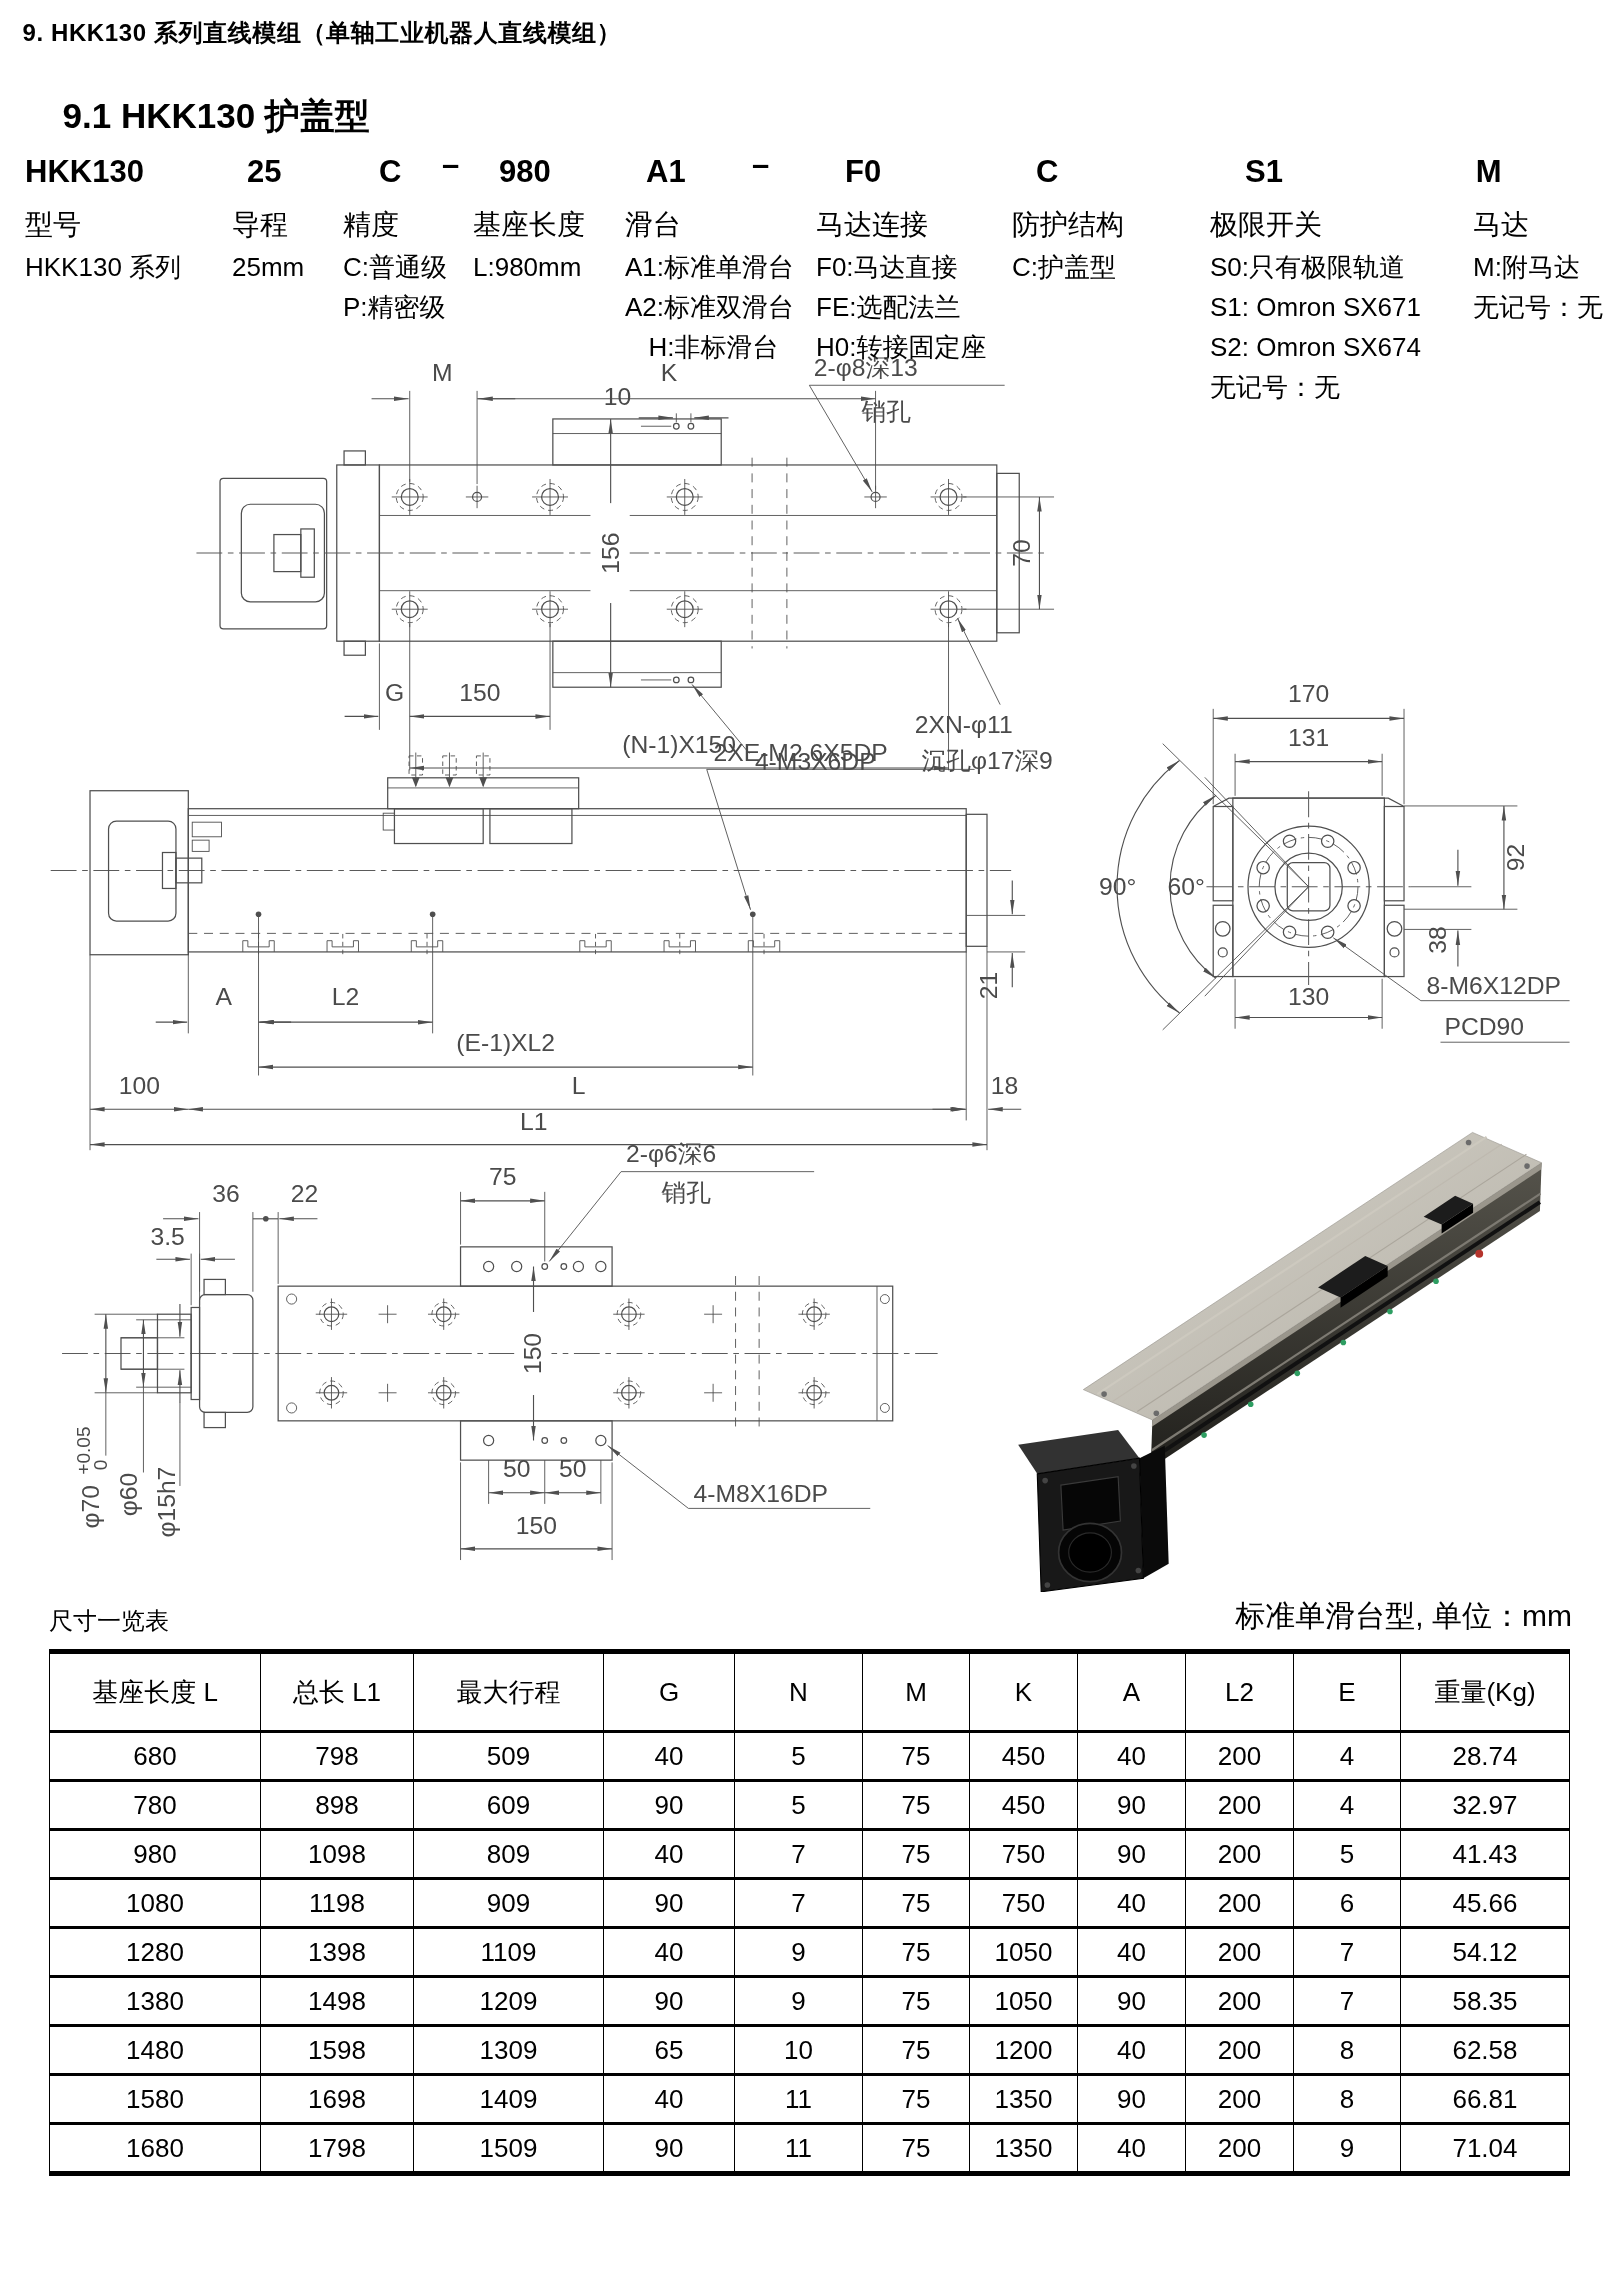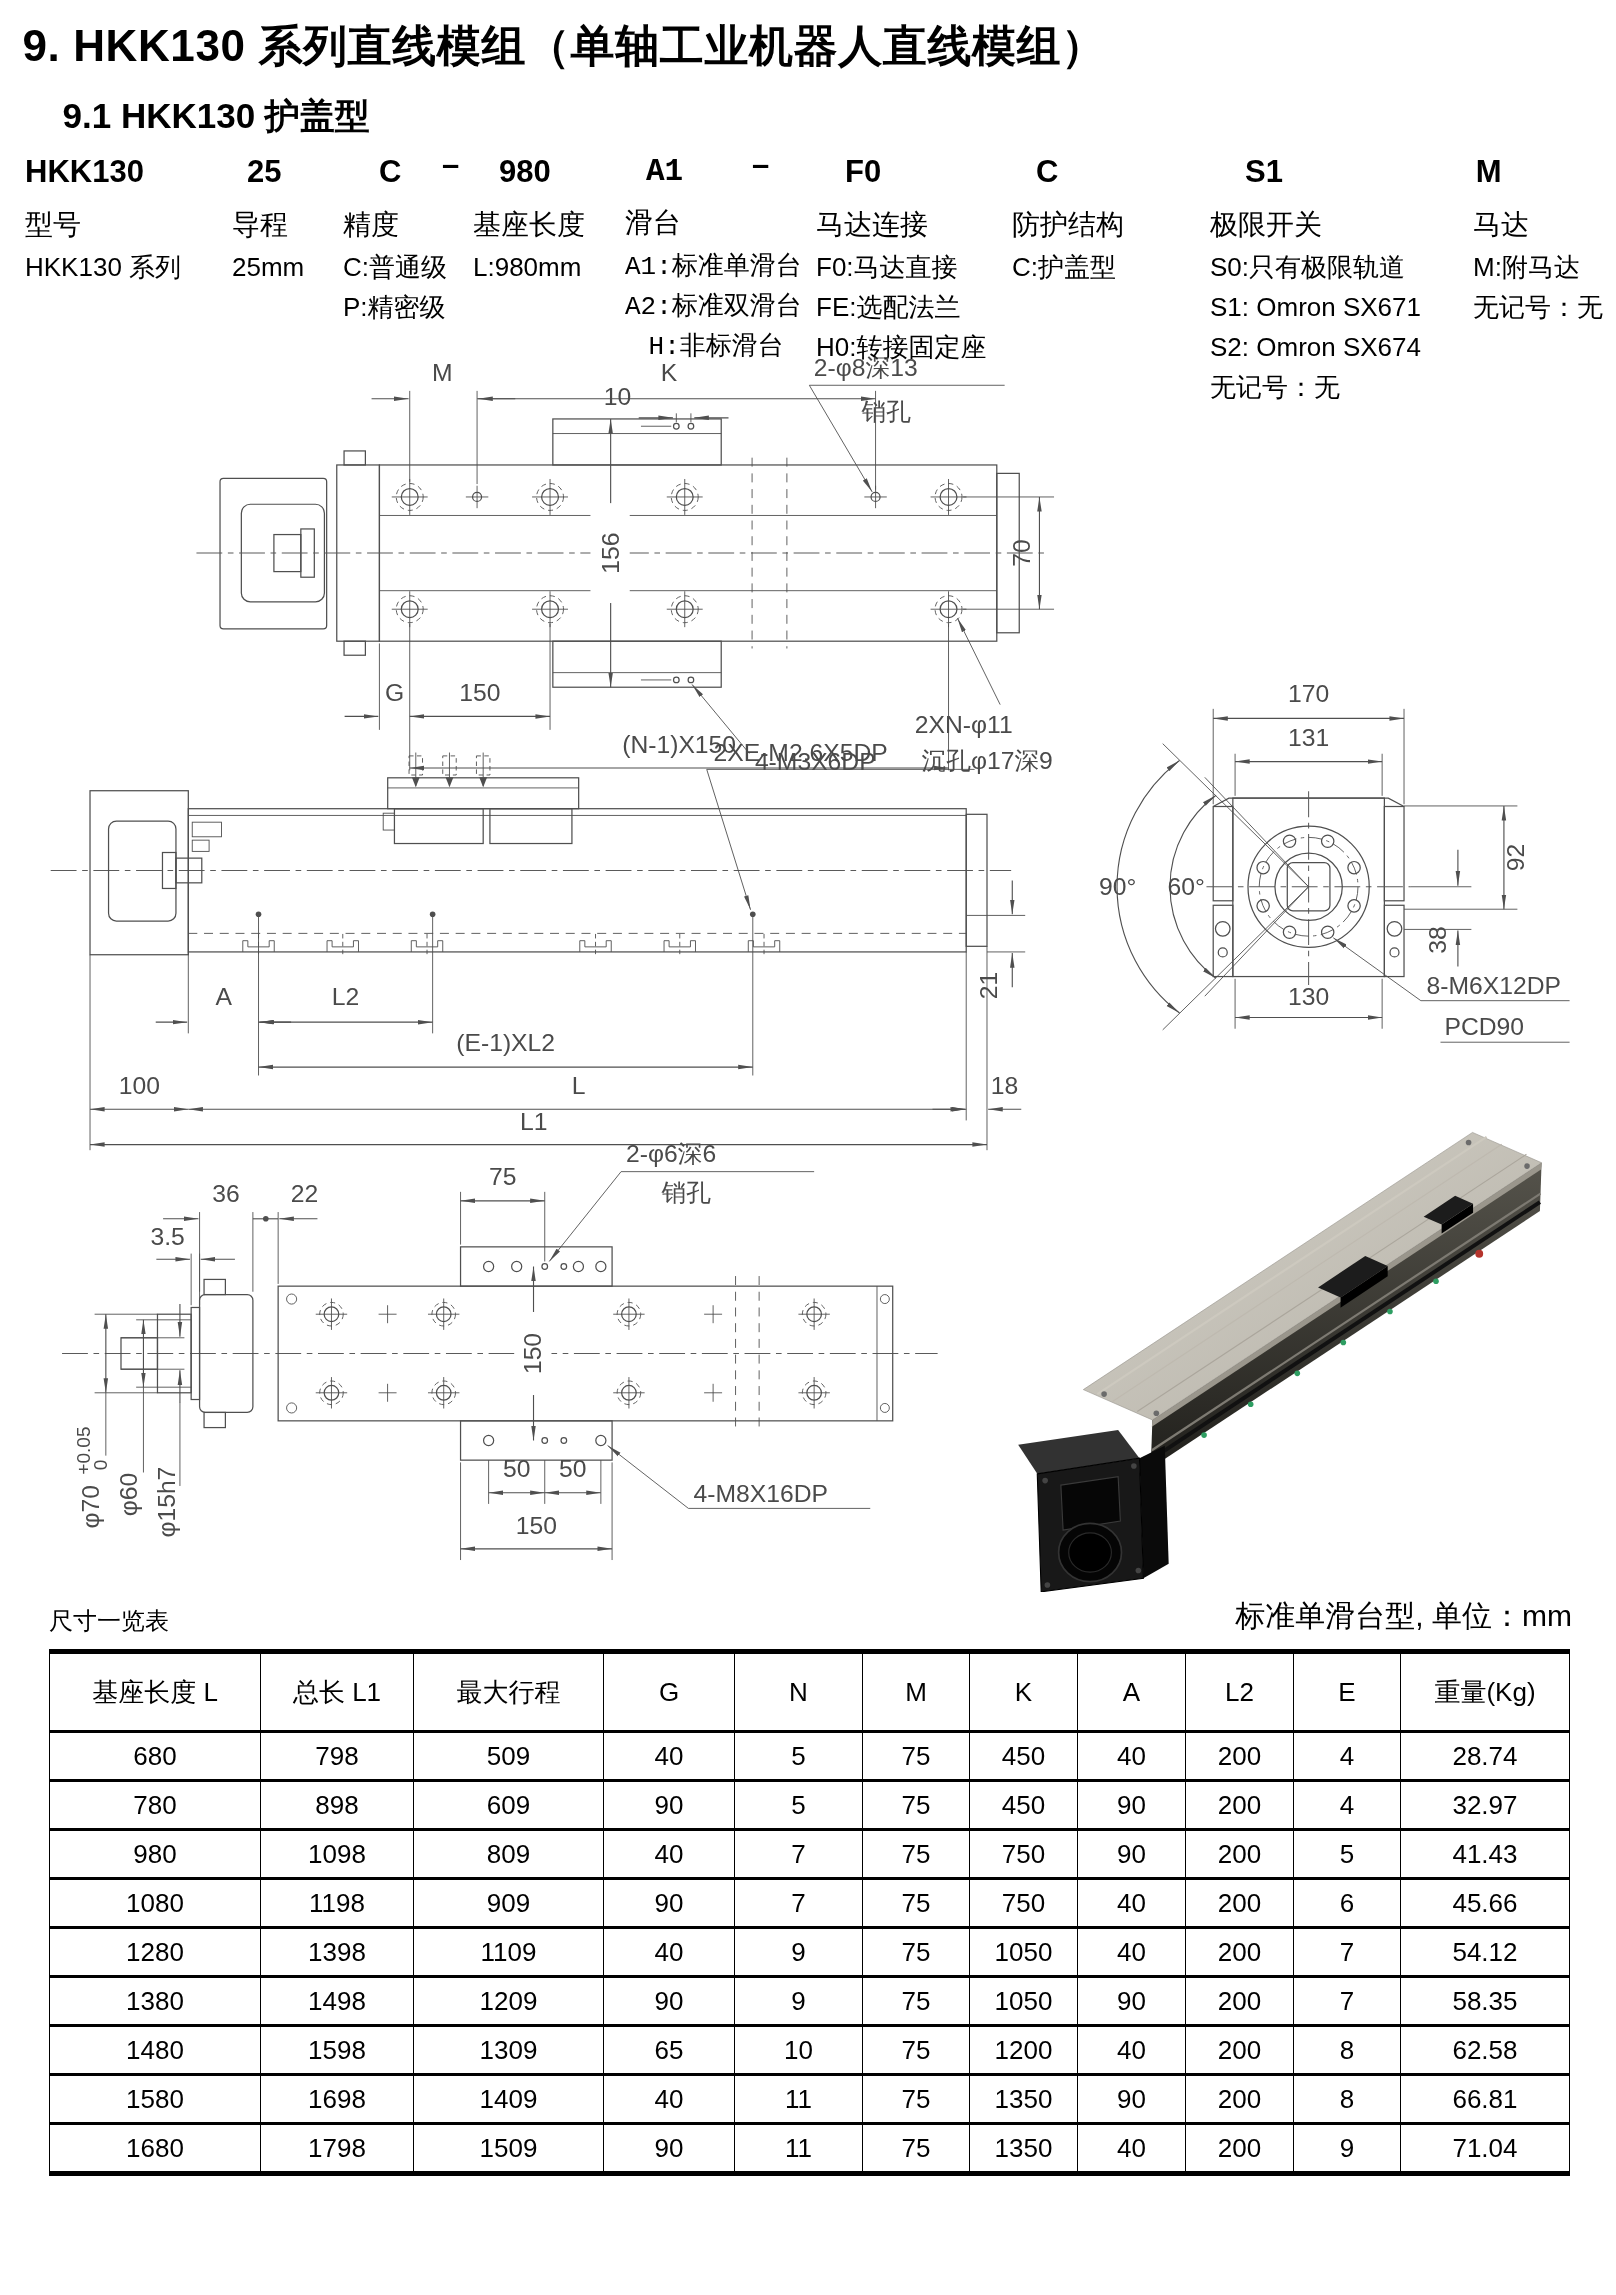--- a/index.html
+++ b/index.html
@@ -1,28 +1,28 @@
 <!DOCTYPE html>
 <html style="font-size:9px"><head>
 <meta charset="utf-8">
 <style>
   html,body{margin:0;padding:0;background:#e8e8e8;}
   .page{position:relative;width:1616px;height:2295px;background:#ffffff;overflow:hidden;
         font-family:"Liberation Sans","DejaVu Sans",sans-serif;color:#000;}
   
-  .doc-title{position:absolute;left:22.5px;top:17px;font-size:44px;font-weight:bold;letter-spacing:0.6px;}
+  .doc-title{position:absolute;left:22.5px;top:17px;font-size:24px;font-weight:bold;letter-spacing:0.6px;}
   .doc-subtitle{position:absolute;left:22.5px;top:93px;font-size:35px;font-weight:bold;margin-left:40px;}
   
   .mc{position:absolute;left:0;top:147px;width:1616px;height:314px;}
   .mc-col{position:absolute;top:8px;}
   .mc-code{font-size:31px;font-weight:bold;line-height:34px;white-space:nowrap;}
   .mc-label{margin-top:19px;font-size:28px;line-height:33px;white-space:nowrap;}
   .mc-opts{margin-top:5.6px;}
   .mc-opt{font-size:26px;line-height:40px;white-space:nowrap;}
-  .c1{left:25px;}  .c2{left:232px;} .c3{left:343px;} .c4{left:473px;} .c5{left:625px;font-family:Liberation Mono, monospace;}
+  .c1{left:25px;}  .c2{left:232px;} .c3{left:343px;} .c4{left:473px;} .c5{left:625px;}
   .c6{left:816px;} .c7{left:1012px;} .c8{left:1210px;} .c9{left:1473px;}
   .c2 .mc-code{margin-left:15px;} .c3 .mc-code{margin-left:36px;} .c4 .mc-code{margin-left:26px;}
   .c5 .mc-code{margin-left:21px;} .c6 .mc-code{margin-left:29px;} .c7 .mc-code{margin-left:24px;}
   .c8 .mc-code{margin-left:35px;} .c9 .mc-code{margin-left:2.8px;}
   .c5 .mc-opt:nth-child(3){padding-left:23.6px;}
   .mc-dash{position:absolute;top:0;font-size:31px;font-weight:bold;}
   .d1{left:442px;} .d2{left:752px;}
   
   svg{position:absolute;}
   .svg1{left:185px;top:337px;}

